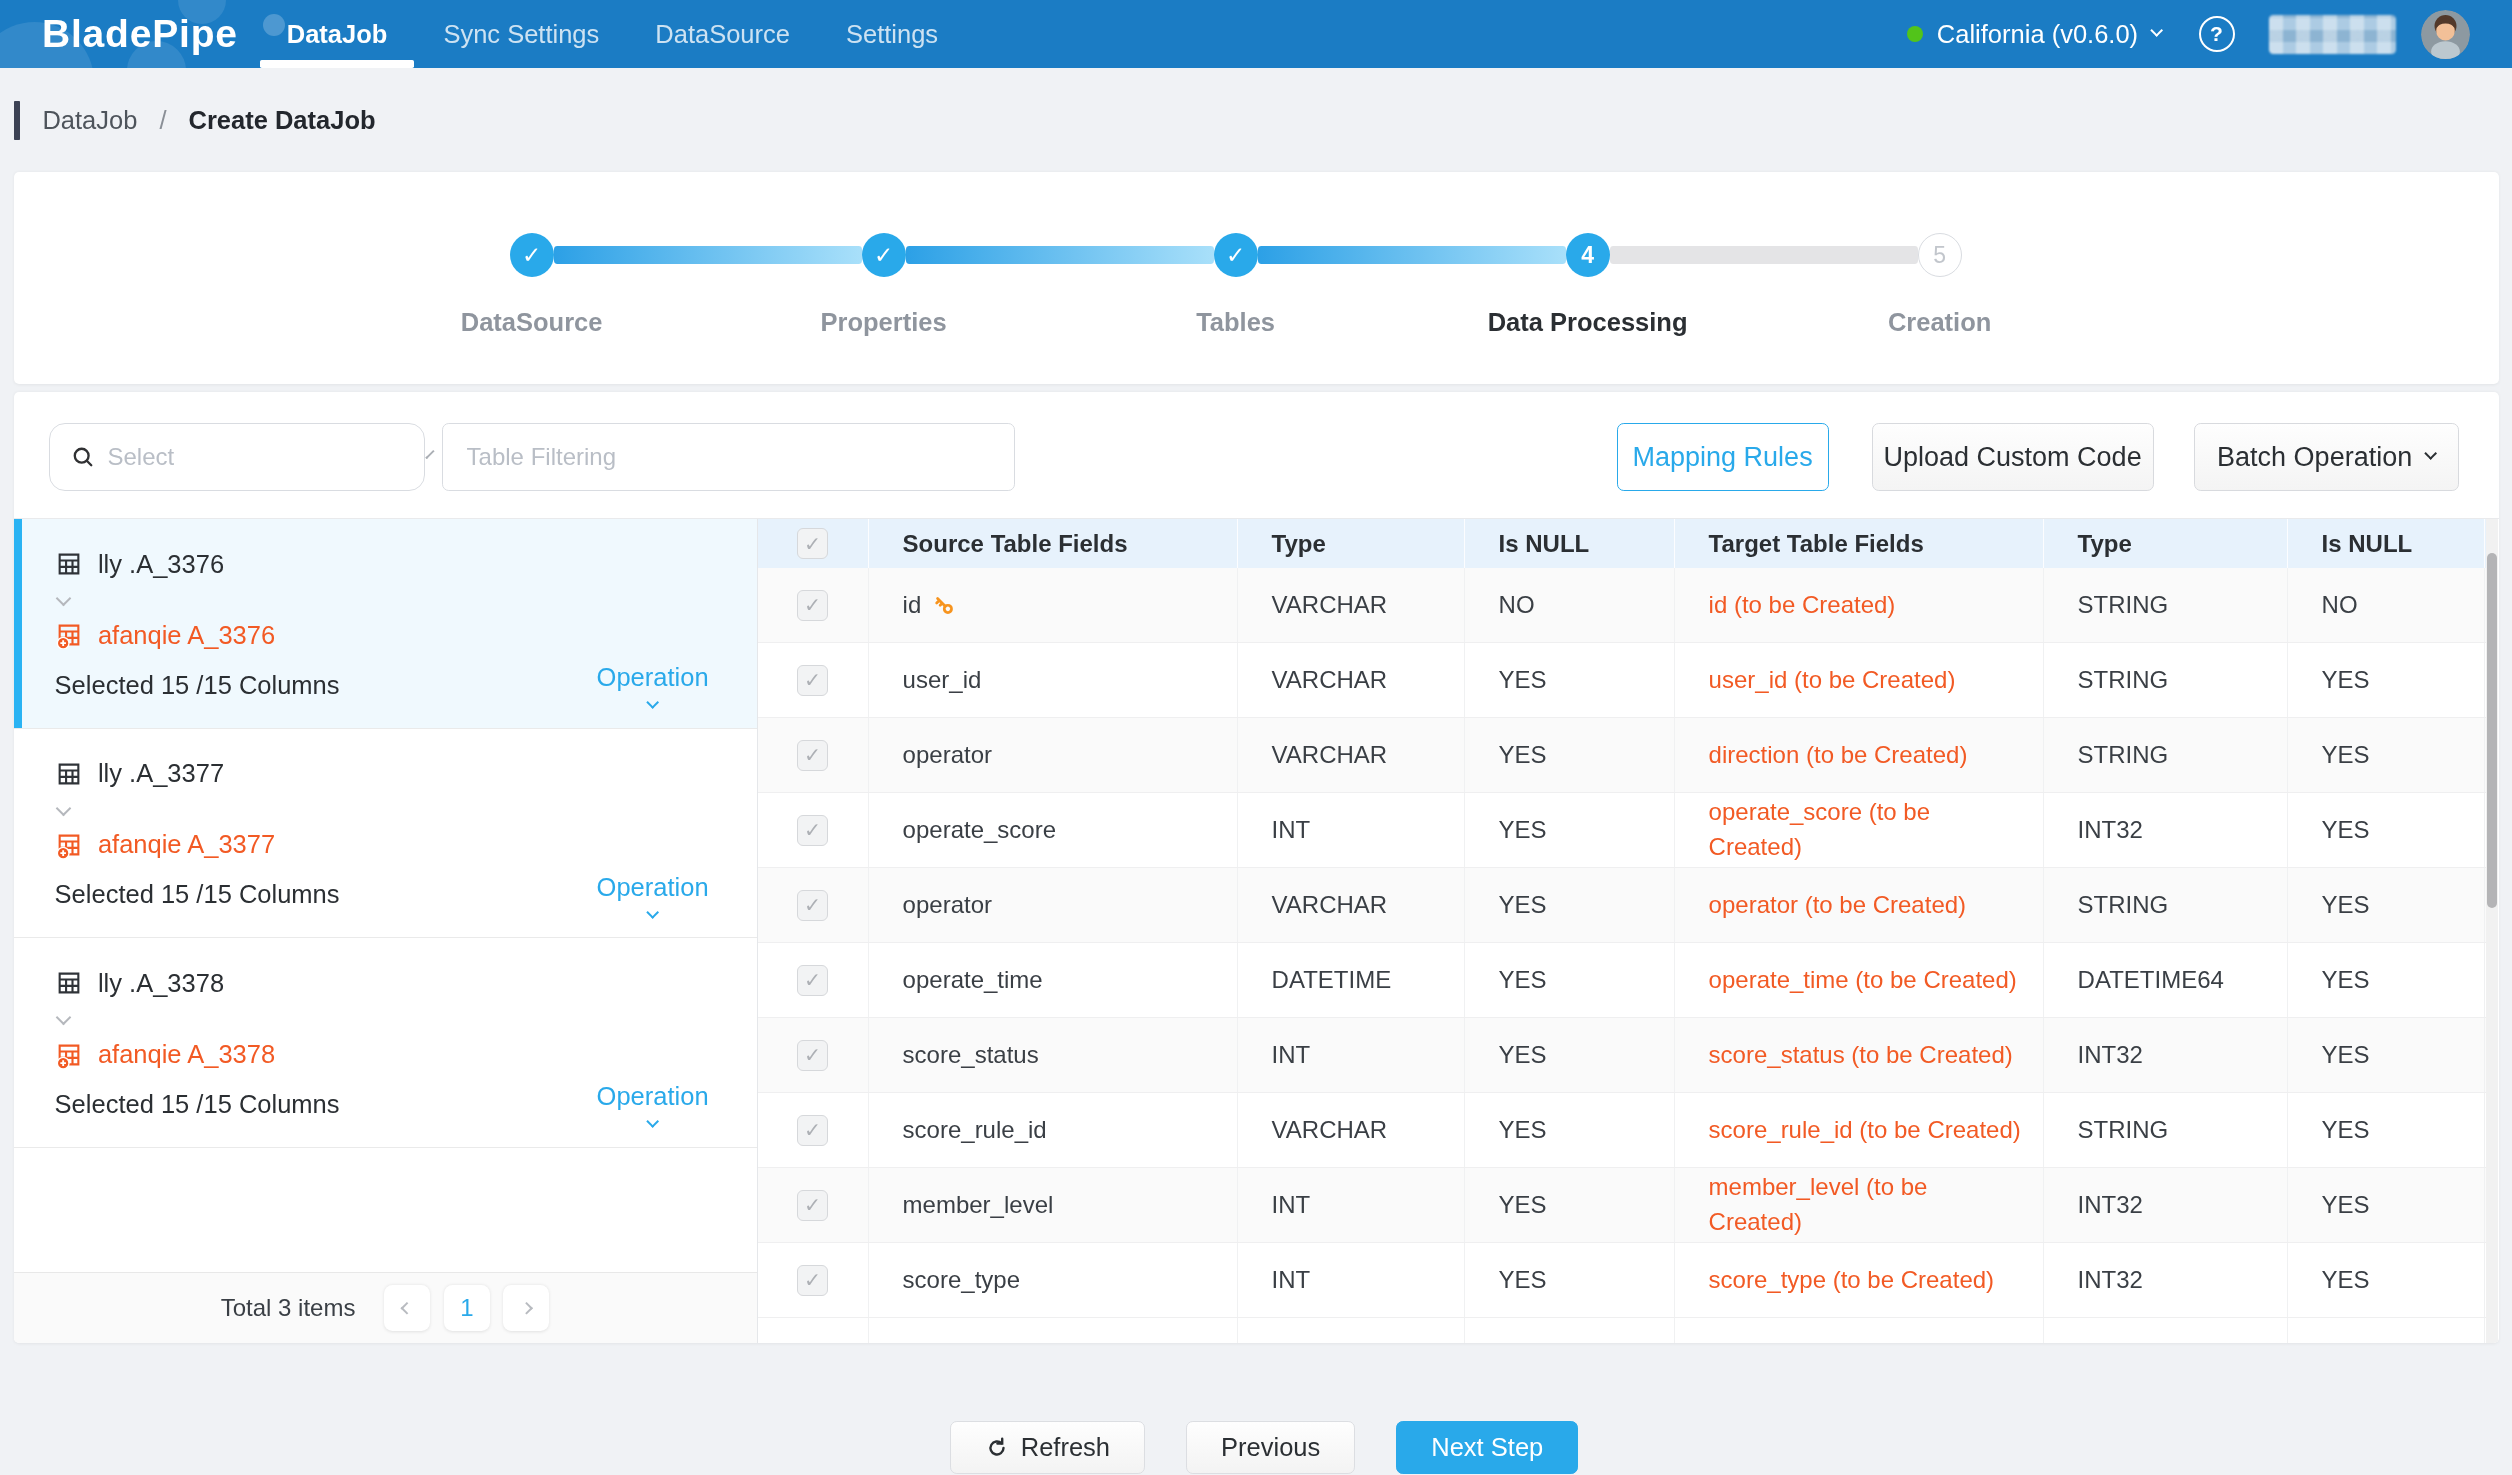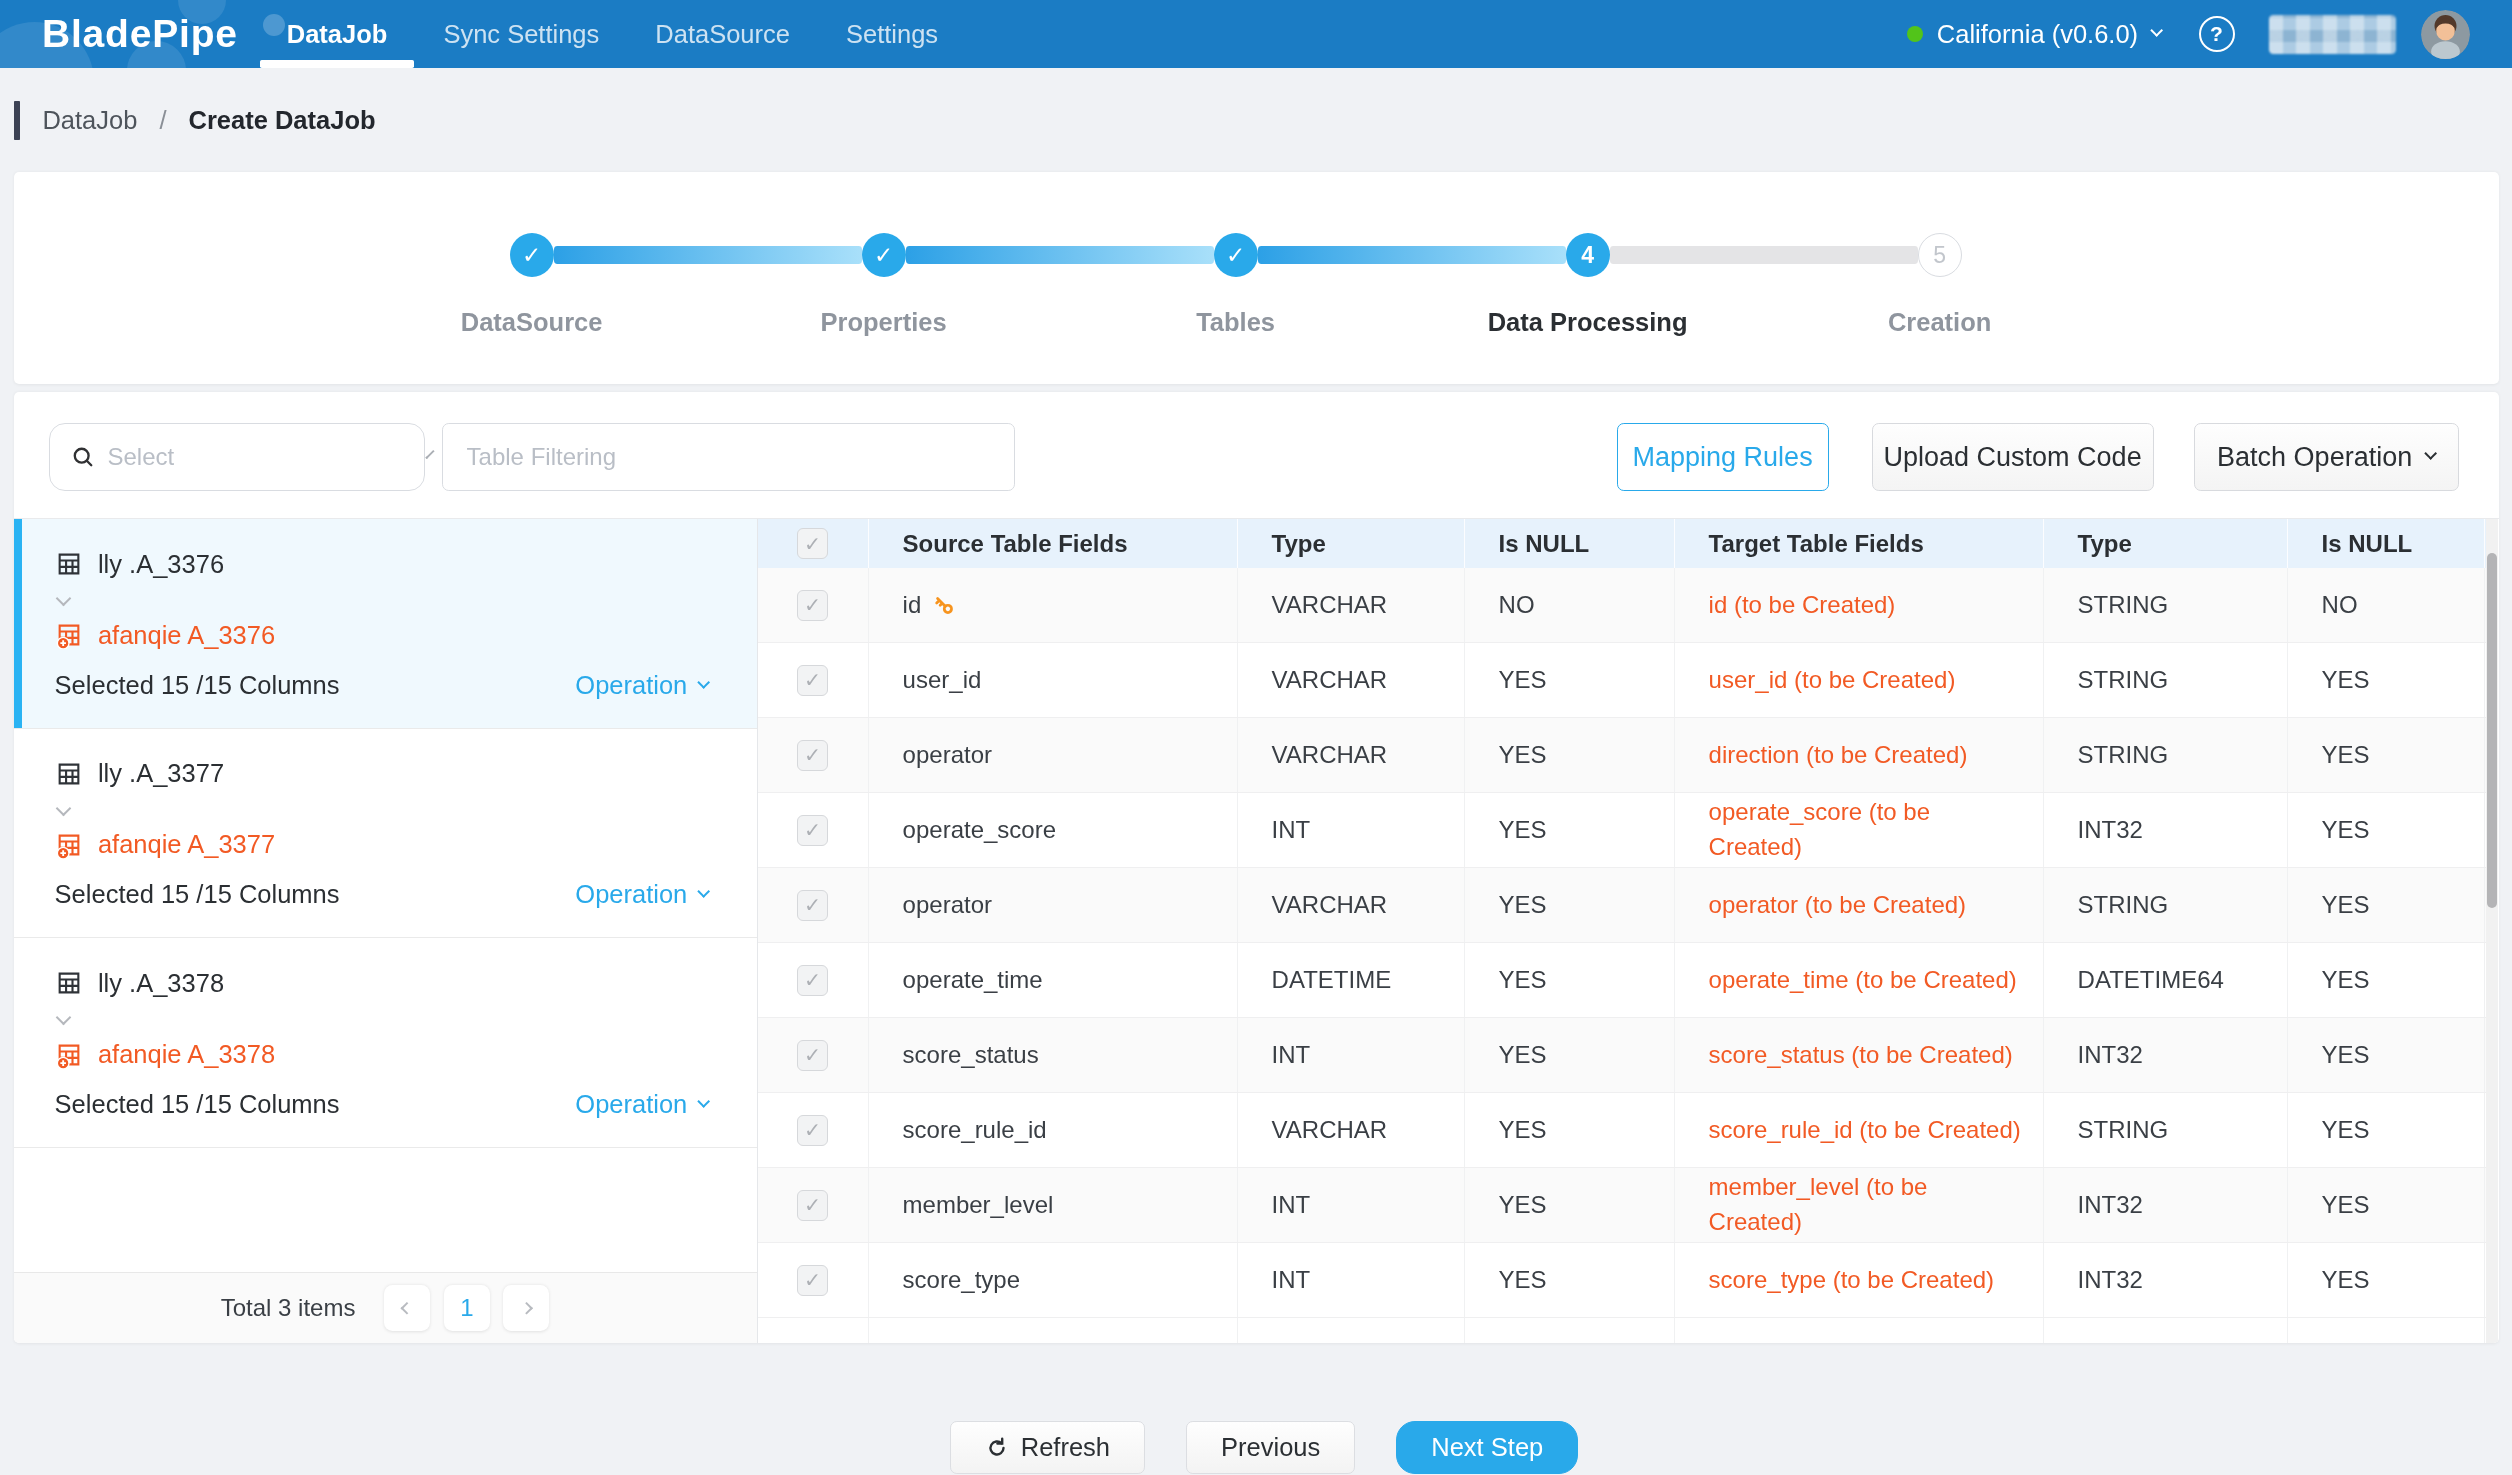--- a/index.html
+++ b/index.html
@@ -84,21 +84,21 @@
   .list-item { position:relative; padding:29px 48px 25.5px 41px; border-bottom:0.8px solid #EAEAEA; background:#fff; cursor:pointer; }
   .list-item.state-selected { background:#F0F9FE; }
   .list-item.state-selected::before { content:""; position:absolute; left:0; top:0; bottom:0; width:8.5px; background:#2AB3F3; }
   .li-row { display:flex; align-items:center; gap:15.3px; height:32px; }
   .li-source-name { font-size:25.5px; color:#2B2F33; }
   .li-chevron { margin:12px 0 8.5px 3.4px; height:18.7px; color:#B5B8BD; cursor:pointer; }
   .li-target { margin-top:5.1px; }
   .li-target-name { font-size:25.5px; color:#F25A24; }
   .li-bottom { margin-top:17px; display:flex; align-items:center; justify-content:space-between; height:34px; }
   .li-selected { font-size:25.5px; color:#2B2F33; }
-  .li-operation { display:flex; align-items:center; gap:12px; color:#29A9EA; font-size:25.5px; cursor:pointer; }
+  .li-operation { display:flex; align-items:center; gap:12px; color:#29A9EA; font-size:25.5px; cursor:pointer;flex-direction:column; }
   .li-operation .chev { width:9.3px; height:9.3px; border-width:2.1px; }
 
   .list-footer { position:absolute; left:0; right:0; bottom:0; height:71px; background:#FAFAFA; border-top:0.8px solid #E8E8E8; display:flex; align-items:center; justify-content:center; gap:13.6px; }
   .total-text { font-size:24px; color:#3A3F45; margin-right:15.3px; }
   .pg-btn { width:46px; height:46px; border:none; border-radius:8.5px; background:#fff; box-shadow:0 0.8px 3.4px rgba(0,0,0,0.10); display:flex; align-items:center; justify-content:center; cursor:pointer; color:#B8BBC0; font-family:inherit; }
   .pg-btn .chev { width:8.5px; height:8.5px; border-width:2.1px; }
   .pg-current { color:#29A9EA; font-size:24px; }
 
   
   .table-region { position:relative; width:1728px; height:100%; overflow:hidden; }
@@ -117,21 +117,21 @@
   .key-icon { margin-left:10.2px; display:flex; align-items:center; }
   .checkbox { position:relative; width:31px; height:31px; border:1.7px solid #D6D8DB; border-radius:6px; background:#F2F3F4; cursor:pointer; }
   .checkbox::after { content:"✓"; position:absolute; left:50%; top:50%; transform:translate(-50%,-52%); font-size:20.4px; font-weight:700; color:#ADB0B5; }
 
   .vscroll { position:relative; width:12.7px; height:100%; background:#F1F1F1; }
   .vscroll-thumb { position:absolute; left:1.7px; top:34px; width:9.3px; height:355px; background:#B4B4B6; border-radius:5.1px; cursor:grab; }
 
   
   .page-footer { position:absolute; top:1421px; left:0; width:100%; display:flex; justify-content:center; gap:41px;padding-left:16px; }
   .pbtn { height:53px; padding:0 34px; border-radius:6.8px; border:0.8px solid #DCDEE2; background:linear-gradient(#FEFEFE,#F3F3F3); font-size:25.5px; color:#2B2F33; font-family:inherit; display:flex; align-items:center; gap:12px; cursor:pointer; }
-  .pbtn-primary { background:#29A9EA; border-color:#29A9EA; color:#fff;border-radius:19px; }
+  .pbtn-primary { background:#29A9EA; border-color:#29A9EA; color:#fff; }
 
   .ico { display:inline-flex; align-items:center; }
 </style>
 </head>
 <body>
 
 <div id="app">
 
   <div class="navbar">
     <span class="bubble b1"></span>

